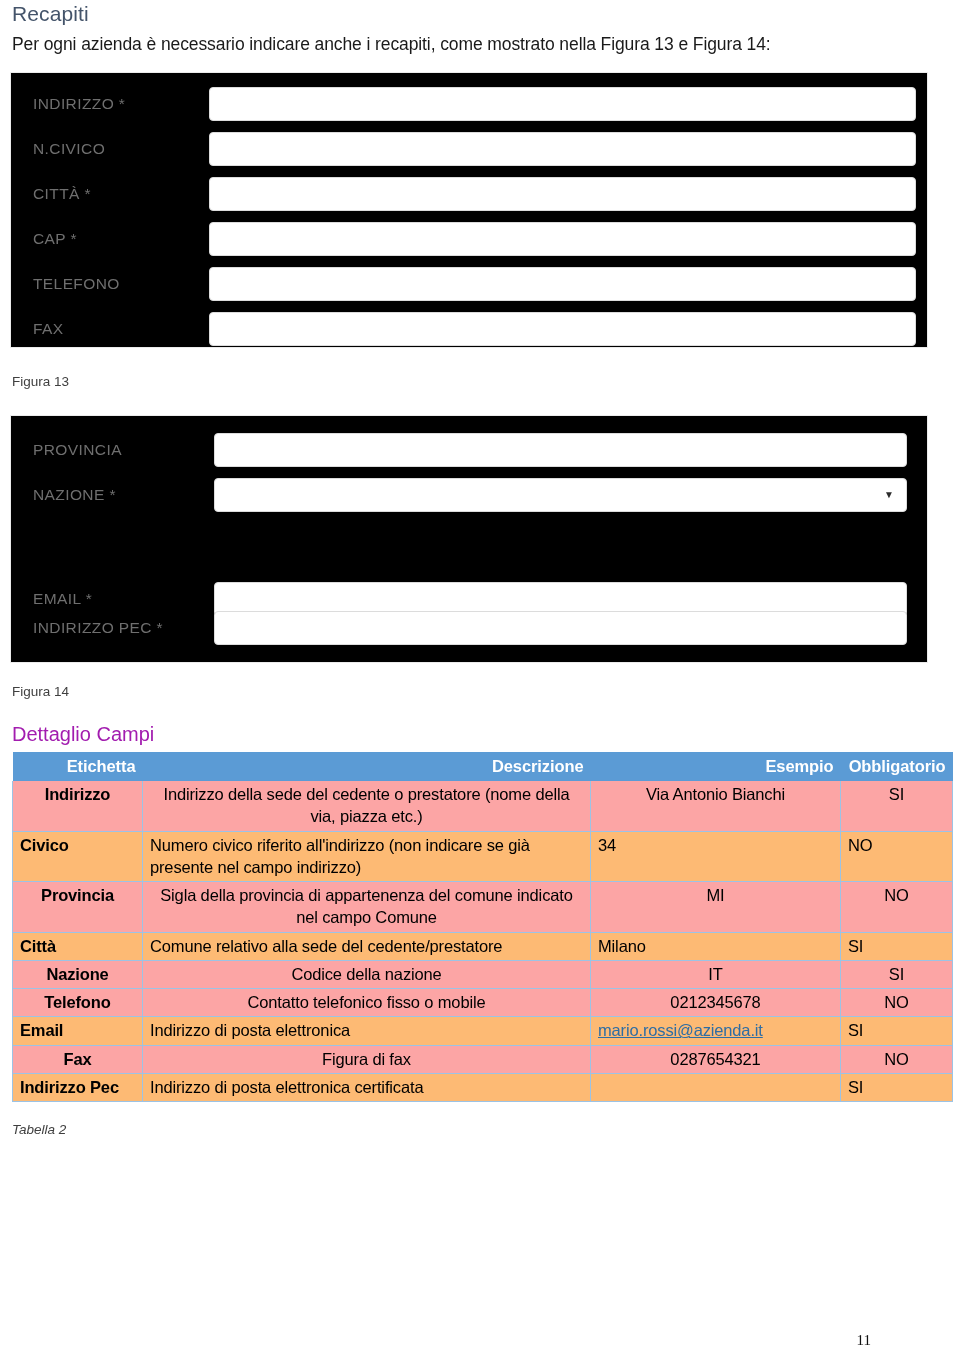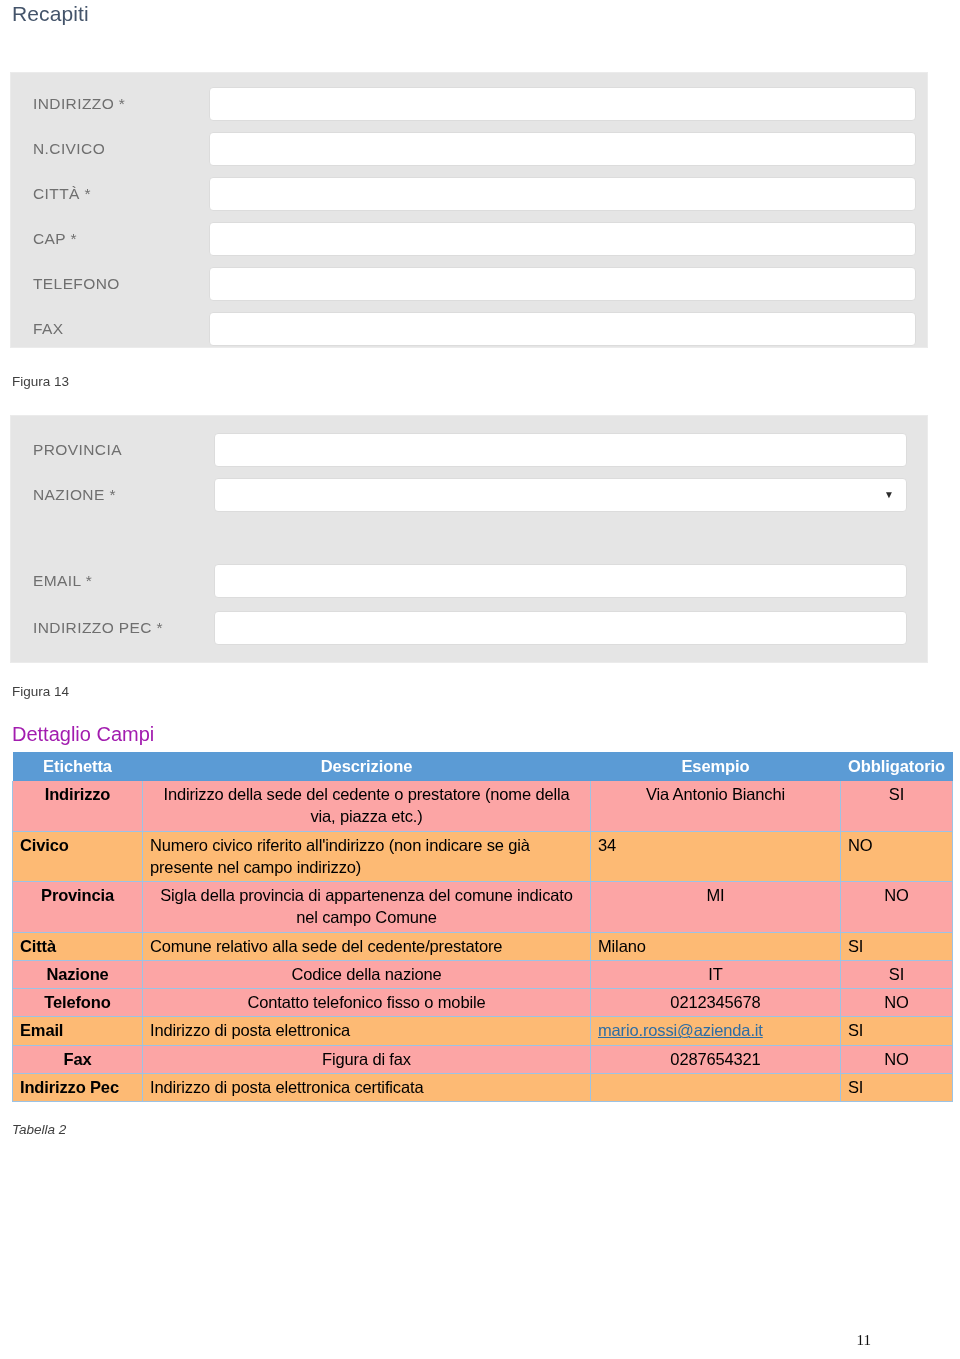--- a/index.html
+++ b/index.html
@@ -57,21 +57,21 @@
     left: 12px;
     top: 723px;
     font-size: 20px;
     font-weight: 400;
     color: #a21caf;
   }
 
   
   .figure {
     position: absolute;
-    background: #e5e5e5;
+    background: #000000;
     border: 1px solid #ebebeb;
     box-sizing: border-box;
   }
   .fig-row {
     position: absolute;
     left: 0;
     right: 0;
     height: 38px;
   }
   .fig-label {
@@ -112,21 +112,21 @@
     top: 752px;
     width: 940px;
     border-collapse: collapse;
     table-layout: fixed;
     font-size: 16px;
   }
   .tbl th {
     background: #5b9bd5;
     color: #ffffff;
     font-weight: bold;
-    text-align: center;
+    text-align: right;
     padding: 2px 7px 3px 7px;
     font-size: 16.5px;
     border: none;
     letter-spacing: -0.1px;
     vertical-align: middle;
     height: 24px;
   }
   .tbl td {
     padding: 2px 7px 3px 7px;
     vertical-align: top;
@@ -166,20 +166,21 @@
     font-family: "Liberation Serif", serif;
   }
 </style>
 </head>
 <body>
 
 <div class="page">
 
   <div class="h-section">Recapiti</div>
 
+  <div class="body-para">Per ogni azienda è necessario indicare anche i recapiti, come mostrato nella Figura 13 e Figura 14:</div>
 
   <div class="figure" id="fig13" style="left:10px; top:72px; width:918px; height:276px;">
       <div class="fig-row" style="top: 12px;">
         <div class="fig-label">INDIRIZZO *</div>
         <div class="fig-input" style="left: 198px; width: 707px;"></div>
       </div>
       <div class="fig-row" style="top: 57px;">
         <div class="fig-label">N.CIVICO</div>
         <div class="fig-input" style="left: 198px; width: 707px;"></div>
       </div>
@@ -206,21 +207,21 @@
       <div class="fig-row" style="top: 15px;">
         <div class="fig-label">PROVINCIA</div>
         <div class="fig-input" style="left: 203px; width: 693px;"></div>
       </div>
       <div class="fig-row" style="top: 60px;">
         <div class="fig-label">NAZIONE *</div>
         <div class="fig-input" style="left: 203px; width: 693px;">
           <span class="fig-caret">▼</span>
         </div>
       </div>
-      <div class="fig-row" style="top: 146px;">
+      <div class="fig-row" style="top: 164px;">
         <div class="fig-label">EMAIL *</div>
         <div class="fig-input" style="left: 203px; width: 693px;"></div>
       </div>
       <div class="fig-row" style="top: 193px;">
         <div class="fig-label">INDIRIZZO PEC *</div>
         <div class="fig-input" style="left: 203px; width: 693px;"></div>
       </div>
     </div>
   <div class="fig-caption" id="fig14cap" style="top:684px;">Figura 14</div>
 

